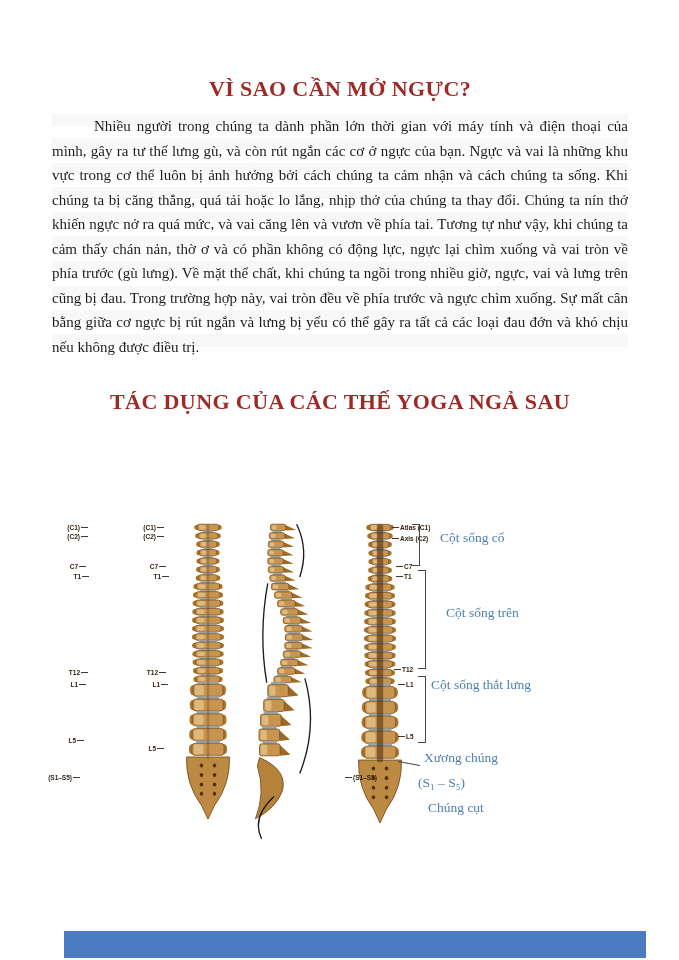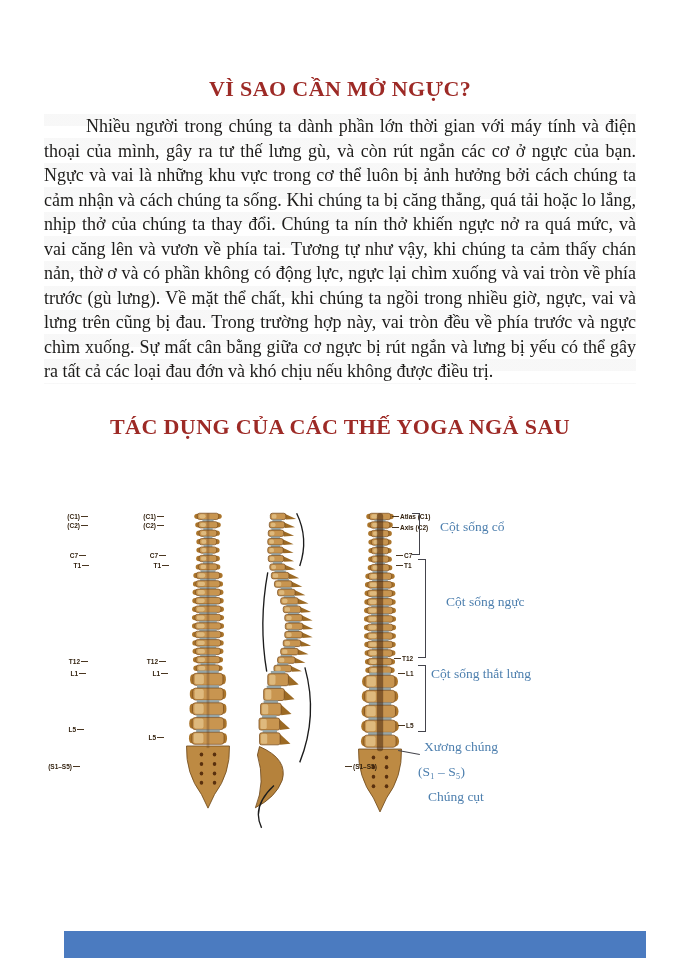--- a/index.html
+++ b/index.html
@@ -5,27 +5,27 @@
 <style>
   html,body{margin:0;padding:0;}
   body{width:679px;height:960px;background:#ffffff;position:relative;overflow:hidden;
        font-family:"Liberation Serif",serif;color:#1d1c1a;}
   .page{position:absolute;inset:0;}
   .content{position:absolute;left:44px;top:0;width:592px;}
   .heading{margin:0;text-align:center;font-size:22px;font-weight:bold;color:#9d2a26;
            letter-spacing:.4px;font-family:"Liberation Serif",serif;}
   .h1{margin-top:76px;}
   .h2{margin-top:30px;}
-  .para{margin:0;font-size:18px;line-height:24.5px;text-align:justify;
+  .para{margin:8px;font-size:15px;line-height:24.5px;text-align:justify;
         background:repeating-linear-gradient(180deg,rgba(130,130,130,.06) 0 12px,rgba(255,255,255,0) 12px 24.5px);}
   .p1{margin-top:12px;text-indent:42px;}
   .p2{margin-top:13px;}
   .p3{margin-top:26px;background:none;}
   
-  .figure{position:absolute;left:0;top:506px;width:585px;height:336px;}
+  .figure{position:absolute;left:0;top:517px;width:585px;height:336px;}
   .spine{position:absolute;}
   .tick{position:absolute;font-family:"Liberation Sans",sans-serif;font-size:6.5px;font-weight:700;
         color:#33220f;white-space:nowrap;line-height:7px;}
   .tick.lr::after{content:"";display:inline-block;width:7px;height:1px;background:#4a3620;
         vertical-align:2px;margin-left:1px;}
   .tick.rl::before{content:"";display:inline-block;width:7px;height:1px;background:#4a3620;
         vertical-align:2px;margin-right:1px;}
   .rlabel{position:absolute;font-size:13.5px;color:#4d7fae;white-space:nowrap;
           font-family:"Liberation Serif",serif;}
   .bracket{position:absolute;width:7px;border:1px solid #44444c;border-left:none;}
@@ -435,21 +435,21 @@
     <span class="tick rl" style="left:394px;top:149px">T12</span>
     <span class="tick rl" style="left:398px;top:164px">L1</span>
     <span class="tick rl" style="left:398px;top:216px">L5</span>
 
     <div class="bracket" style="left:412px;top:7px;height:40px"></div>
     <div class="bracket" style="left:418px;top:53px;height:97px"></div>
     <div class="bracket" style="left:418px;top:159px;height:65px"></div>
     <div class="leader" style="left:398px;top:246px"></div>
 
     <span class="rlabel" style="left:440px;top:13px">Cột sống cổ</span>
-    <span class="rlabel" style="left:446px;top:88px">Cột sống ngực</span>
+    <span class="rlabel" style="left:446px;top:88px">Cột sống trên</span>
     <span class="rlabel" style="left:431px;top:160px">Cột sống thắt lưng</span>
     <span class="rlabel" style="left:424px;top:233px">Xương chúng</span>
     <span class="rlabel" style="left:418px;top:258px">(S₁ – S₅)</span>
     <span class="rlabel" style="left:428px;top:283px">Chúng cụt</span>
   </div>
 
   <div class="footer-bar" style="background: rgb(75, 123, 192);"></div>
 </div>
 
 </body></html>

